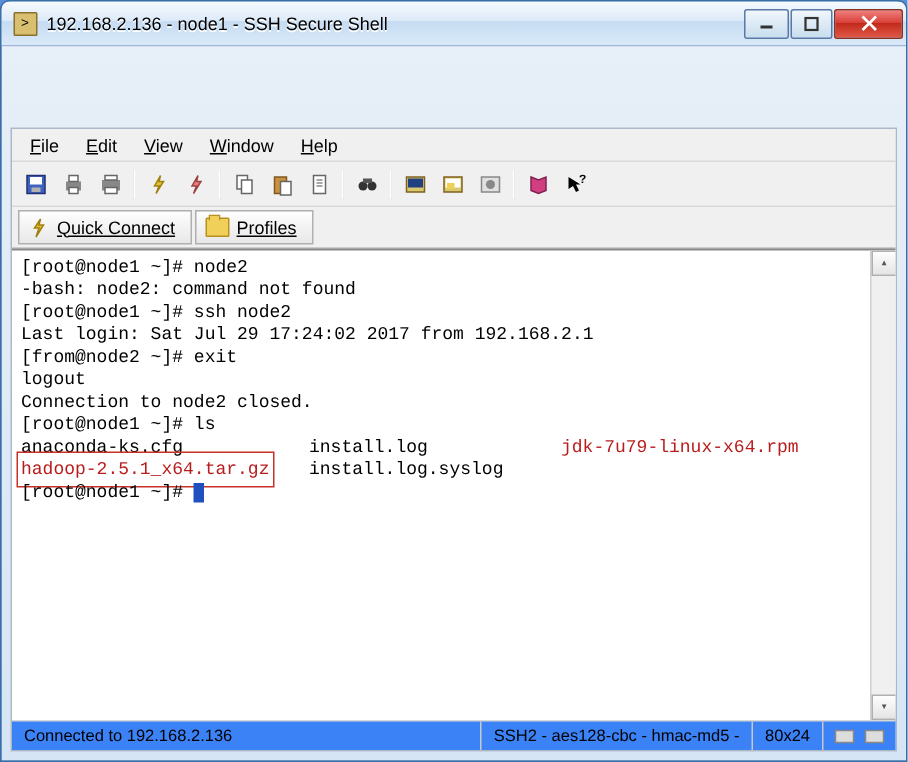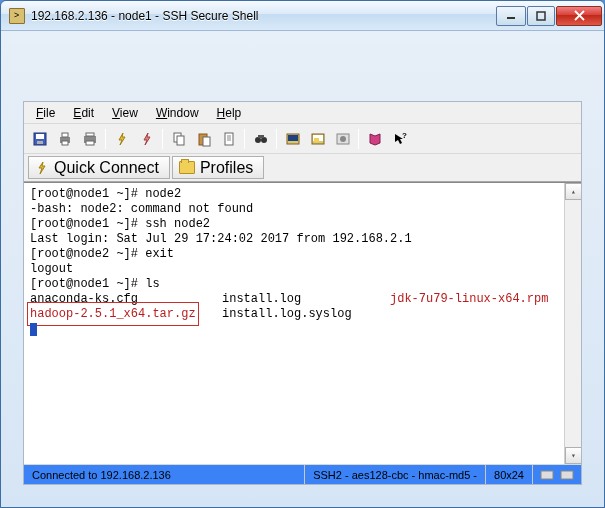--- a/index.html
+++ b/index.html
@@ -66,21 +66,21 @@
   }
   .win-btn.min { width: 30px; }
   .win-btn.max { width: 28px; }
   .win-btn.close {
     width: 46px;
     background: linear-gradient(to bottom, #f08080 0%, #d84038 45%, #c02818 46%, #e05848 100%);
     border-color: #8a3020;
   }
   .win-btn.close svg { stroke: #fff; }
   .inner {
-    margin: 22px;
+    margin: 6px;
     flex: 1;
     background: #f4f4f4;
     border: 1px solid #aab8c8;
     display: flex;
     flex-direction: column;
   }
   .menubar {
     height: 22px;
     background: #f0f0f0;
     display: flex;
@@ -127,23 +127,24 @@
     gap: 0;
   }
   .tab-btn {
     height: 23px;
     padding: 0 10px 0 6px;
     border: 1px solid #b0b0b0;
     background: linear-gradient(to bottom, #fefefe, #e8e8e8);
     display: flex;
     align-items: center;
     gap: 5px;
-    font-size: 16px;
+    font-size: 12px;
     cursor: default;
     margin-right: 2px;
+    text-decoration: underline;
   }
   .terminal {
     flex: 1;
     background: #ffffff;
     border-top: 1px solid #888;
     padding: 4px 6px;
     font-family: "Courier New", monospace;
     font-size: 12px;
     line-height: 15px;
     color: #000;
@@ -345,26 +346,27 @@
         <div class="folder-icon"></div>
         <span>Profiles</span>
       </div>
     </div>
 
     <div class="terminal">
       <div class="tline">[root@node1 ~]# node2</div>
       <div class="tline">-bash: node2: command not found</div>
       <div class="tline">[root@node1 ~]# ssh node2</div>
       <div class="tline">Last login: Sat Jul 29 17:24:02 2017 from 192.168.2.1</div>
-      <div class="tline">[root@node2 ~]# exit</div>
+      <div class="tline">[from@node2 ~]# exit</div>
       <div class="tline">logout</div>
+      <div class="tline">Connection to node2 closed.</div>
       <div class="tline">[root@node1 ~]# ls</div>
       <div class="tline"><span class="col1">anaconda-ks.cfg</span><span class="col2">install.log</span><span class="red">jdk-7u79-linux-x64.rpm</span></div>
       <div class="tline"><span class="col1"><span class="red redbox">hadoop-2.5.1_x64.tar.gz</span></span><span>install.log.syslog</span></div>
-      <div class="tline"><span class="cursor"></span></div>
+      <div class="tline"><span>[root@node1 ~]# </span><span class="cursor"></span></div>
 
       <div class="scrollbar-v">
         <div class="sb-btn">▴</div>
         <div class="sb-btn down">▾</div>
       </div>
     </div>
 
     <div class="statusbar">
       <div class="status-cell conn">Connected to 192.168.2.136</div>
       <div class="status-cell">SSH2 - aes128-cbc - hmac-md5 - </div>

